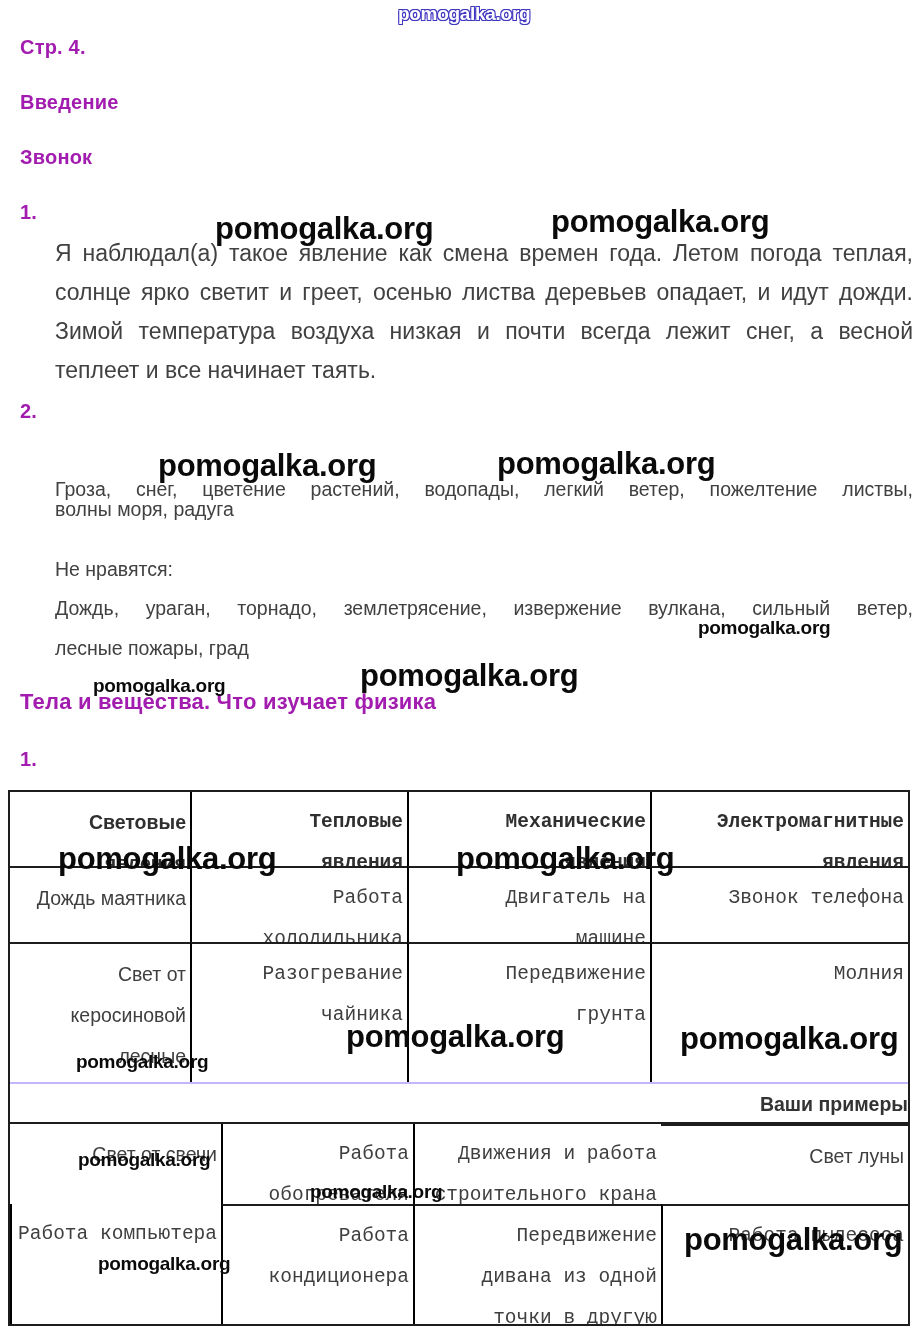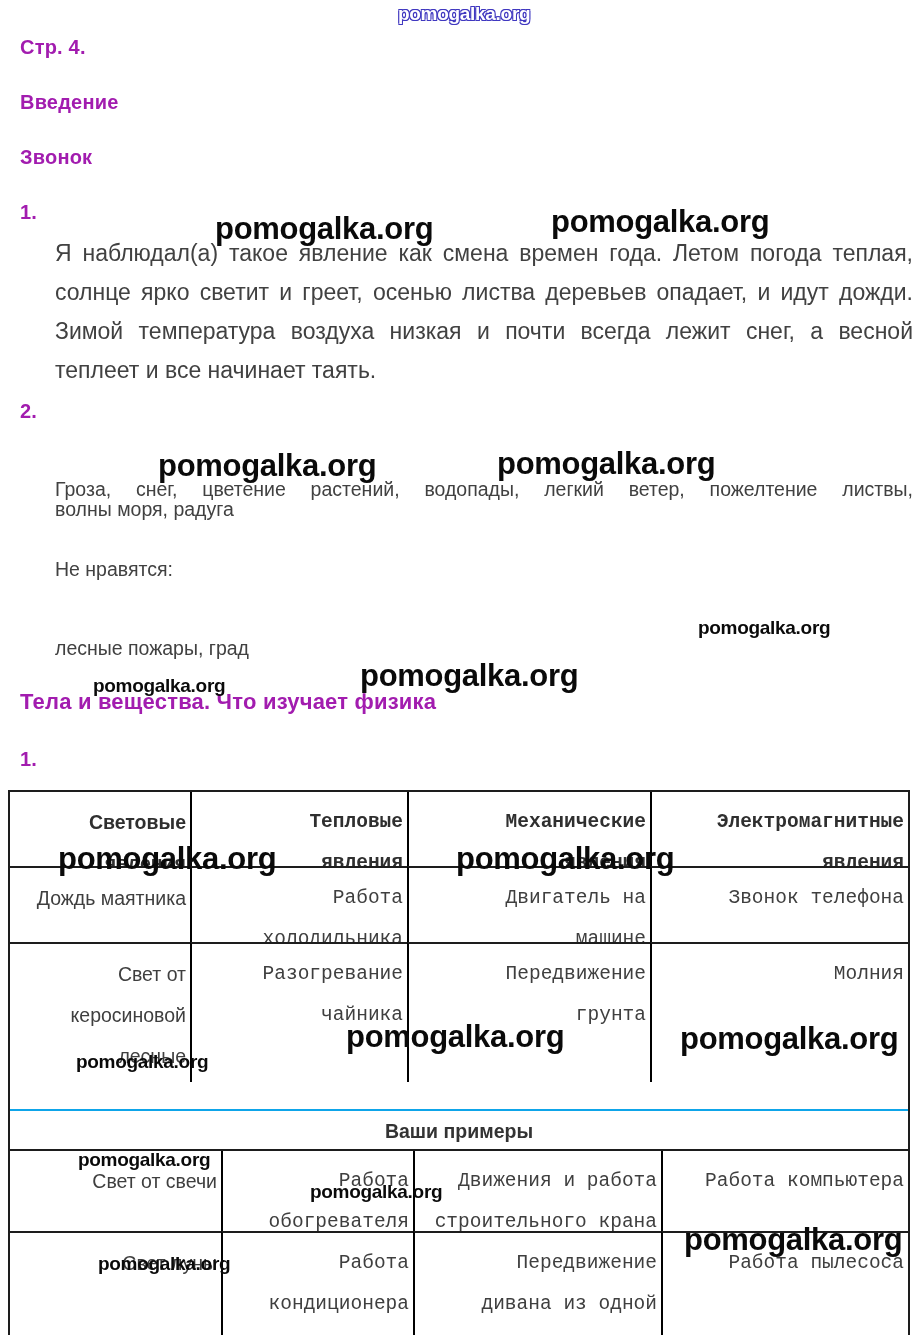--- a/index.html
+++ b/index.html
@@ -54,25 +54,24 @@
     text-align:right;
     padding:10px 4px 0 4px;
     line-height:41px;
     white-space:pre-line;
     overflow:hidden;
   }
   .bl{border-left:2px solid #000000;font-family:Liberation Mono, monospace;}
   .bt{border-top:2px solid #1d1d1d;}
   .hdr{font-weight:700;color:#2f2f2f;}
   .t-merged{
-    border-top:2px solid #0ea5e9;
+    border-top:2px solid #c4b5fd;
     height:40px;line-height:40px;
-    text-align:center;font-weight:700;color:#333;
+    text-align:right;font-weight:700;color:#333;
     box-sizing:border-box;
-    margin-top:27px;
   }
 </style>
 </head>
 <body>
 
 <div class="page">
 
   <div class="h" style="top:36px">Стр. 4.</div>
   <div class="h" style="top:91px">Введение</div>
   <div class="h" style="top:146px">Звонок</div>
@@ -83,20 +82,21 @@
     <div class="pl jl">солнце ярко светит и греет, осенью листва деревьев опадает, и идут дожди.</div>
     <div class="pl jl">Зимой температура воздуха низкая и почти всегда лежит снег, а весной</div>
     <div class="pl">теплеет и все начинает таять.</div>
   </div>
 
   <div class="h" style="top:400px">2.</div>
 
   <div class="bodyline jline" style="top:476px">Гроза, снег, цветение растений, водопады, легкий ветер, пожелтение листвы,</div>
   <div class="bodyline" style="top:496px">волны моря, радуга</div>
   <div class="bodyline" style="top:556px">Не нравятся:</div>
+  <div class="bodyline jline" style="top:595px">Дождь, ураган, торнадо, землетрясение, извержение вулкана, сильный ветер,</div>
   <div class="bodyline" style="top:635px">лесные пожары, град</div>
 
   <div class="h h2" style="top:689px">Тела и вещества. Что изучает физика</div>
   <div class="h" style="top:748px">1.</div>
 
   <div class="tbl">
     <div class="t-grid t-top">
       <div class="cell hdr">Световые
 явления</div>
       <div class="cell hdr bl">Тепловые
@@ -124,23 +124,23 @@
     </div>
 
     <div class="t-merged">Ваши примеры</div>
 
     <div class="t-grid t-bottom">
       <div class="cell">Свет от свечи</div>
       <div class="cell bl">Работа
 обогревателя</div>
       <div class="cell bl">Движения и работа
 строительного крана</div>
+      <div class="cell bt">Свет луны</div>
+
       <div class="cell bl">Работа компьютера</div>
-
-      <div class="cell bt">Свет луны</div>
       <div class="cell bt bl">Работа
 кондиционера</div>
       <div class="cell bt bl">Передвижение
 дивана из одной
 точки в другую</div>
       <div class="cell bt bl">Работа пылесоса</div>
     </div>
   </div>
 
   <span class="wm wm-blue" style="left:398px;top:4px;">pomogalka.org</span>

